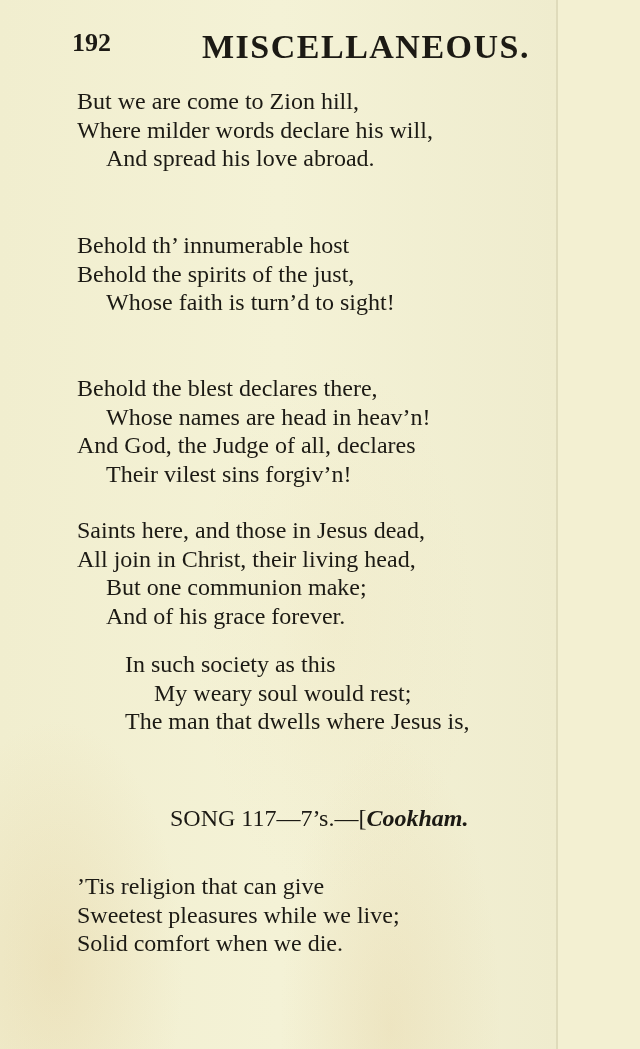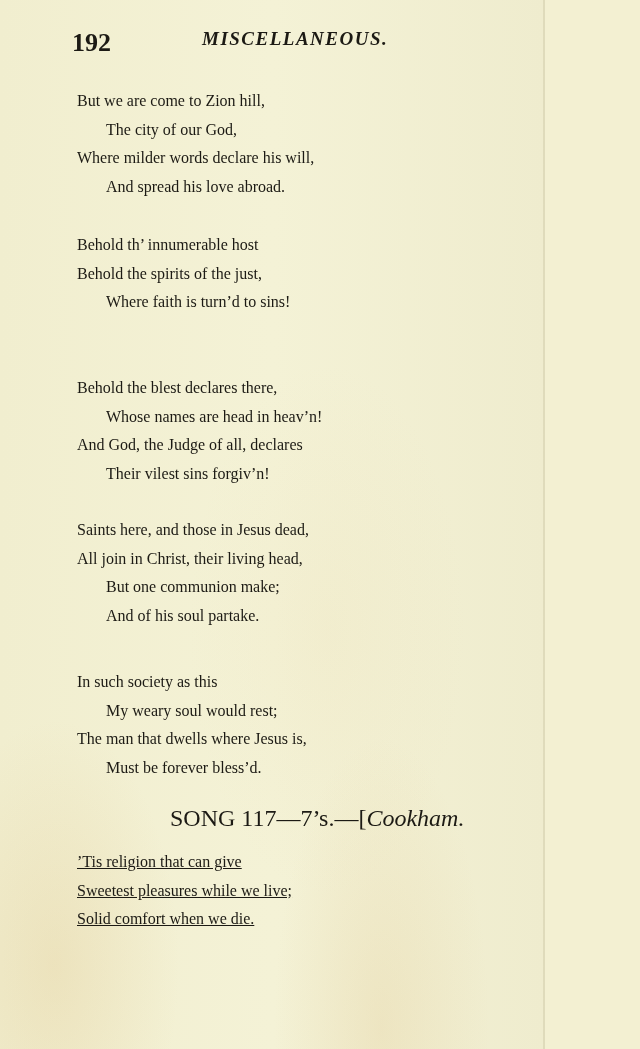--- a/index.html
+++ b/index.html
@@ -17,20 +17,21 @@
     }
     .page {
       position: absolute;
       left: 0; top: 0;
       width: 545px; height: 1049px;
       background:
         radial-gradient(ellipse at 10% 92%, rgba(220,190,130,0.25), transparent 18%),
         radial-gradient(ellipse at 70% 98%, rgba(220,190,130,0.22), transparent 20%),
         radial-gradient(ellipse at 60% 60%, rgba(230,210,160,0.12), transparent 30%),
         linear-gradient(90deg, #f1eecf 0%, #f4f2d6 50%, #efecce 100%);
+      padding-left: 13px;
     }
     .bleed {
       position: absolute;
       right: 0; top: 0;
       width: 2px; height: 1049px;
       background: rgba(200,195,160,0.4);
     }
     .header {
       position: absolute;
       top: 28px;
@@ -43,95 +44,93 @@
       position: absolute;
       left: 0;
       top: 0;
       font-size: 26px;
       letter-spacing: 0px;
     }
     .running-title {
       position: absolute;
       left: 130px;
       top: 0;
-      font-size: 19px;
+      font-size: 34px;
       letter-spacing: 1.5px;
-      font-style: italic;
     }
     .stanza {
       position: absolute;
       left: 77px;
-      font-size: 16px;
+      font-size: 24px;
       line-height: 28.5px;
     }
     .line {
       display: block;
       white-space: nowrap;
     }
     .line.indent {
       padding-left: 29px;
     }
     .song-heading {
       position: absolute;
       top: 805px;
       left: 170px;
       font-size: 24px;
       white-space: nowrap;
     }
     .song-heading .tune {
       font-style: italic;
+      font-weight: bold;
     }
   </style>
 </head>
 <body>
 
 <div class="page">
   <div class="bleed"></div>
 
   <div class="header">
     <span class="page-number">192</span>
     <span class="running-title">MISCELLANEOUS.</span>
   </div>
 
   <div class="stanza" style="top:87px;">
     <span class="line">But we are come to Zion hill,</span>
-    <span class="line indent">The city of our God,</span>
     <span class="line">Where milder words declare his will,</span>
     <span class="line indent">And spread his love abroad.</span>
   </div>
 
   <div class="stanza" style="top:231px;">
     <span class="line">Behold th’ innumerable host</span>
     <span class="line">Behold the spirits of the just,</span>
-    <span class="line indent">Where faith is turn’d to sins!</span>
+    <span class="line indent">Whose faith is turn’d to sight!</span>
   </div>
 
   <div class="stanza" style="top:374px;">
     <span class="line">Behold the blest declares there,</span>
     <span class="line indent">Whose names are head in heav’n!</span>
     <span class="line">And God, the Judge of all, declares</span>
     <span class="line indent">Their vilest sins forgiv’n!</span>
   </div>
 
   <div class="stanza" style="top:516px;">
     <span class="line">Saints here, and those in Jesus dead,</span>
     <span class="line">All join in Christ, their living head,</span>
     <span class="line indent">But one communion make;</span>
-    <span class="line indent">And of his soul partake.</span>
+    <span class="line indent">And of his grace forever.</span>
   </div>
 
-  <div class="stanza" style="top:668px;">
+  <div class="stanza" style="top:650px;margin-left:48px;">
     <span class="line">In such society as this</span>
     <span class="line indent">My weary soul would rest;</span>
     <span class="line">The man that dwells where Jesus is,</span>
-    <span class="line indent">Must be forever bless’d.</span>
   </div>
 
   <div class="song-heading">
     <span>SONG 117—7’s.—[</span><span class="tune">Cookham.</span>
   </div>
 
-  <div class="stanza" style="top:848px;text-decoration:underline;">
+  <div class="stanza" style="top:872px;">
     <span class="line">’Tis religion that can give</span>
     <span class="line">Sweetest pleasures while we live;</span>
     <span class="line">Solid comfort when we die.</span>
   </div>
 </div>
 
 </body></html>

